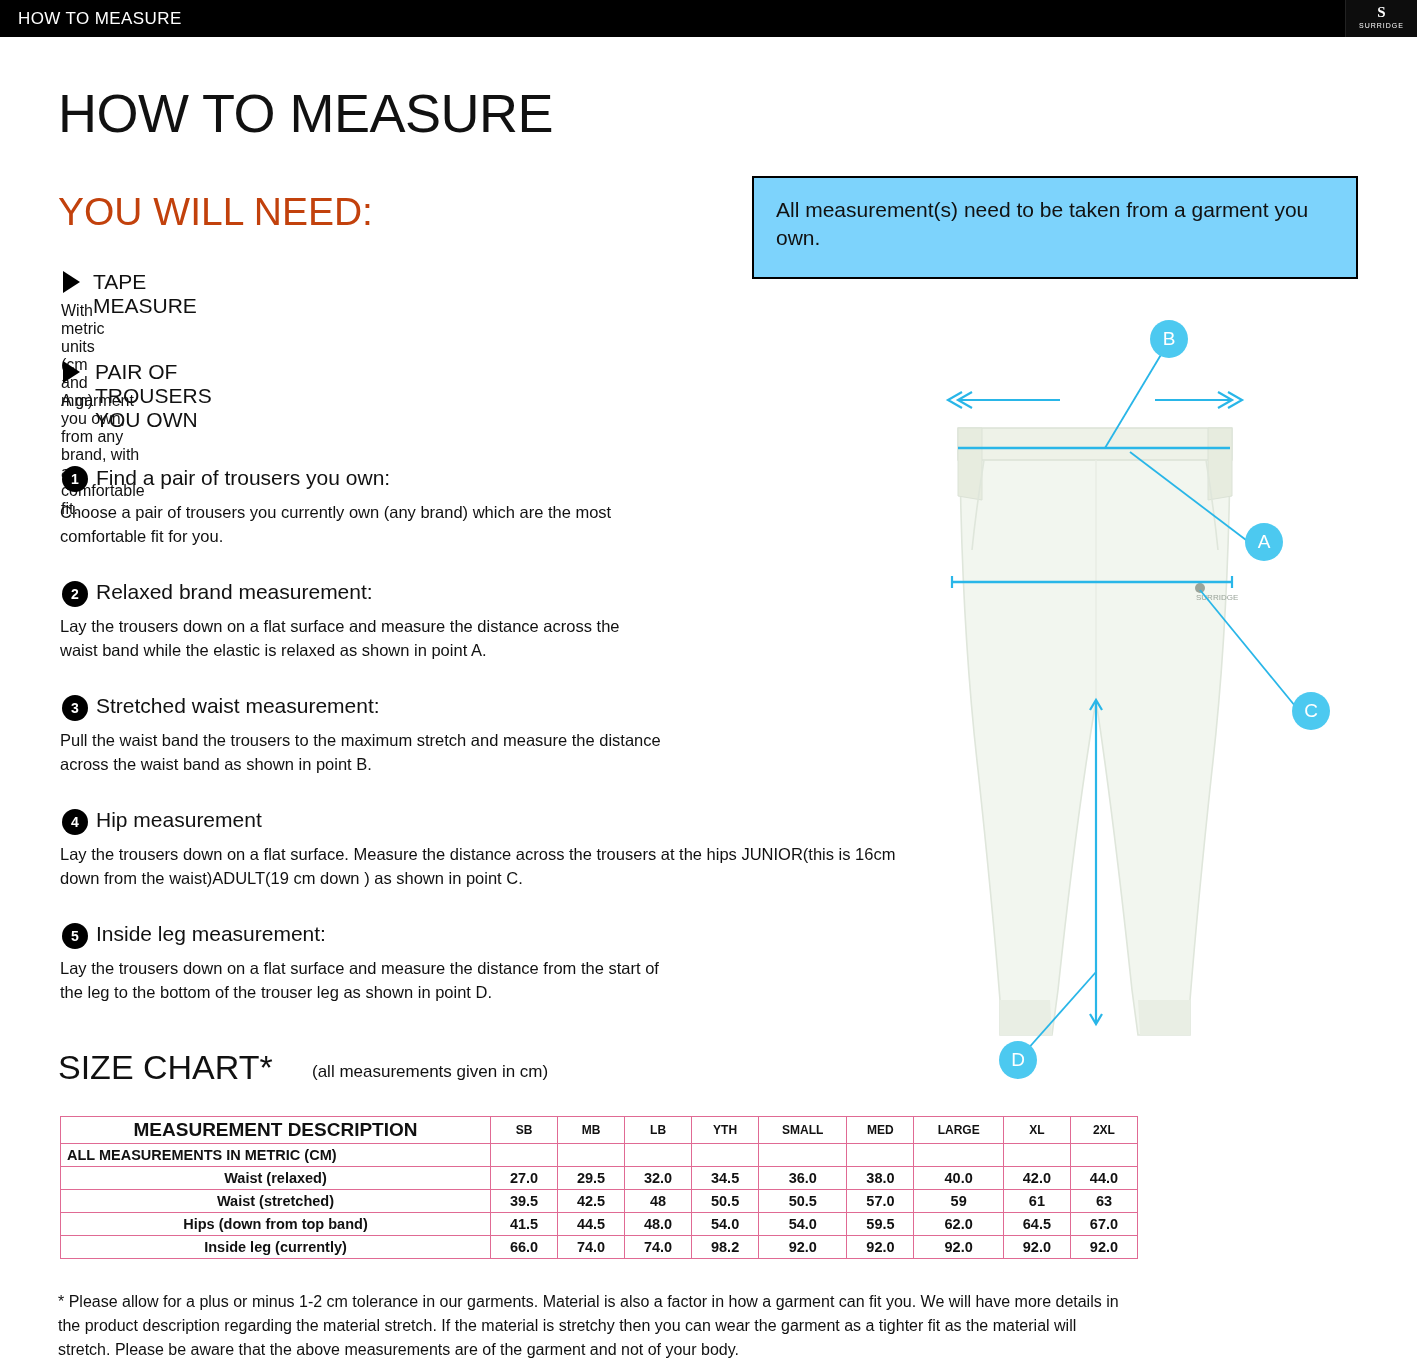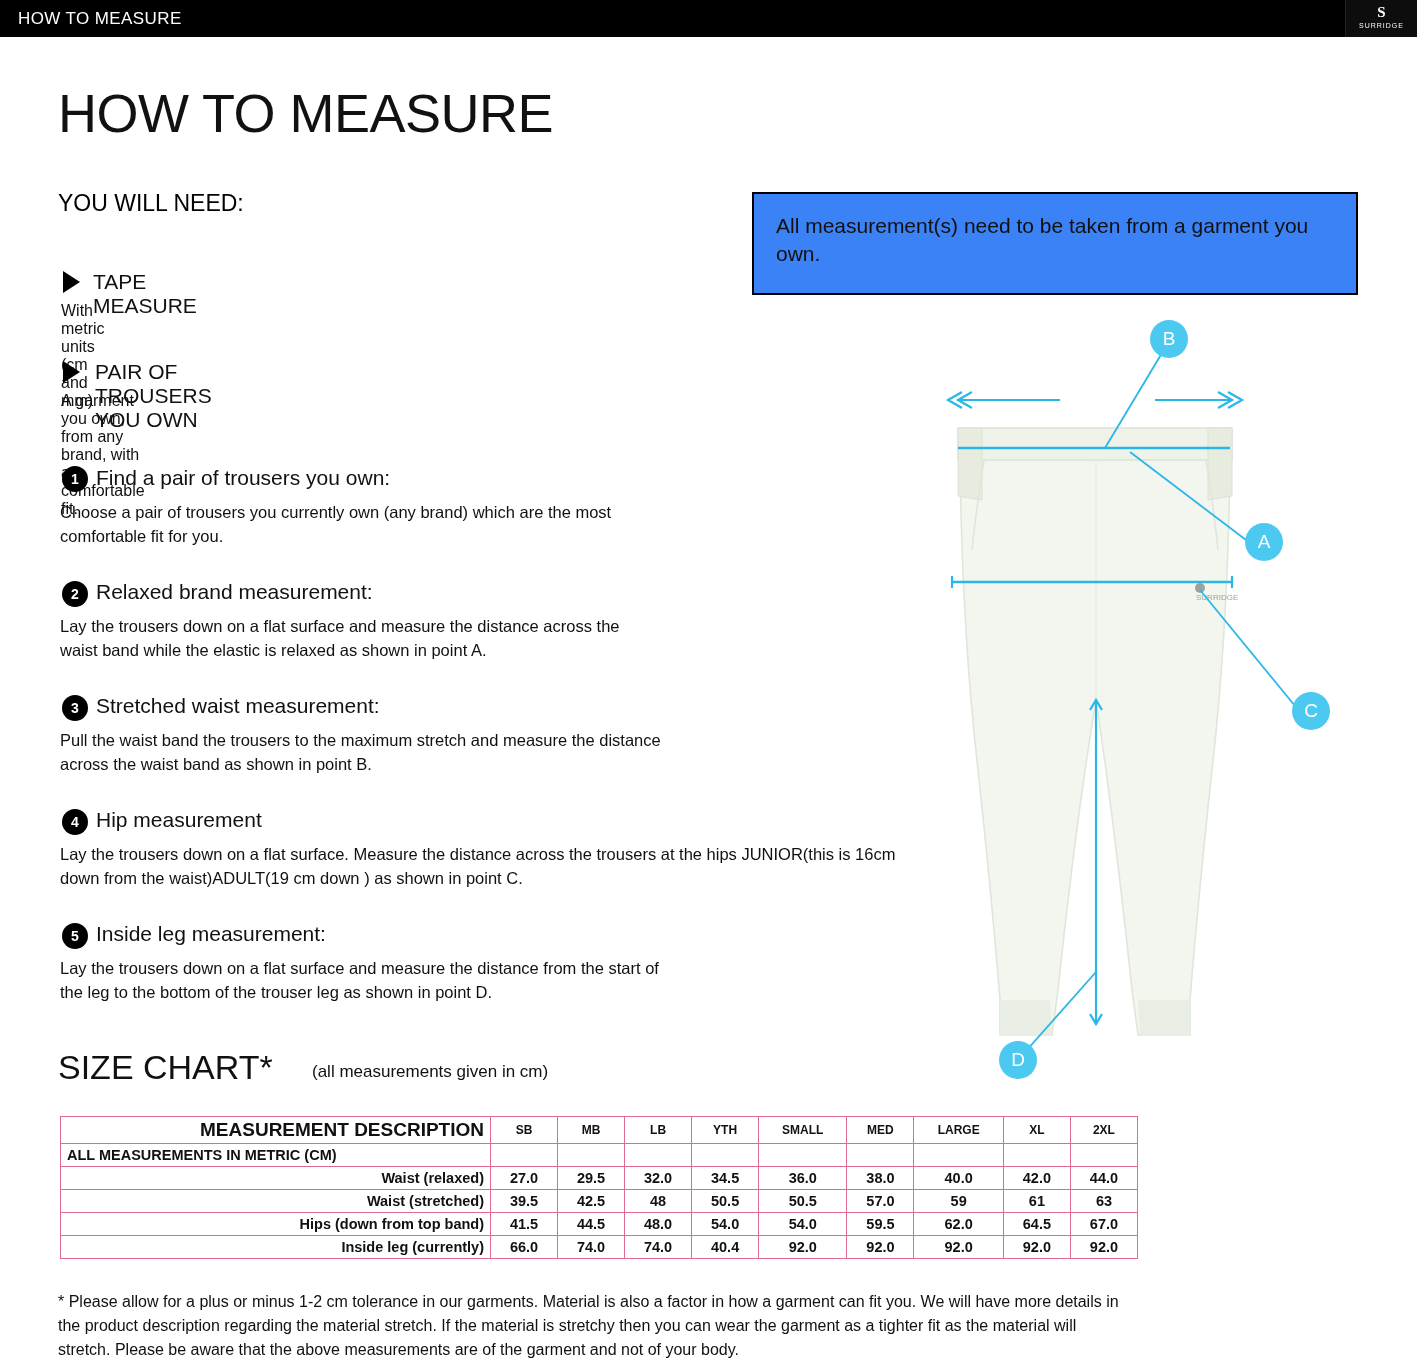--- a/index.html
+++ b/index.html
@@ -58,23 +58,23 @@
     left: 58px; top: 82px;
     font-size: 54px;
     font-weight: 400;
     letter-spacing: -0.5px;
     color: #111;
     font-family: "Liberation Sans", sans-serif;
   }
   .h2-need {
     position: absolute;
     left: 58px; top: 190px;
-    font-size: 23px;
+    font-size: 39px;
     font-weight: 400;
-    color: #000000;
+    color: #c2410c;
   }
 
   
   .need-item { position: absolute; }
   .tri {
     position: absolute;
     width: 0; height: 0;
     border-left: 17px solid #000;
     border-top: 11px solid transparent;
     border-bottom: 11px solid transparent;
@@ -110,24 +110,24 @@
   .step-body {
     position: absolute;
     font-size: 16.5px;
     line-height: 1.45;
     color: #111;
   }
 
   
   .callout {
     position: absolute;
-    left: 752px; top: 192px;
+    left: 752px; top: 176px;
     width: 606px; height: 103px;
     border: 2px solid #000;
-    background: #3b82f6;
+    background: #7dd3fc;
   }
   .callout-text {
     position: absolute;
     left: 22px; top: 18px;
     width: 560px;
     font-size: 21px;
     line-height: 1.35;
     color: #111;
   }
 
@@ -169,21 +169,21 @@
   }
   table.size th, table.size td {
     border: 1px solid #e06a94;
     font-size: 14px;
     padding: 2px 6px;
     color: #111;
     text-align: center;
     height: 23px;
   }
   table.size th.desc, table.size td.desc {
-    text-align: right;
+    text-align: center;
     width: 430px;
   }
   table.size thead th {
     font-weight: bold;
     font-size: 12px;
   }
   table.size thead th.desc { font-size: 19px; }
   table.size tr.allm td {
     font-weight: bold;
     font-size: 13px;
@@ -382,21 +382,21 @@
       <td>59.5</td>
       <td>62.0</td>
       <td>64.5</td>
       <td>67.0</td>
     </tr>
     <tr>
       <td class="desc">Inside leg (currently)</td>
       <td>66.0</td>
       <td>74.0</td>
       <td>74.0</td>
-      <td>40.4</td>
+      <td>98.2</td>
       <td>92.0</td>
       <td>92.0</td>
       <td>92.0</td>
       <td>92.0</td>
       <td>92.0</td>
     </tr>
   </tbody>
 </table>
 
 <div class="footnote">* Please allow for a plus or minus 1-2 cm tolerance in our garments. Material is also a factor in how a garment can fit you. We will have more details in the product description regarding the material stretch.  If the material is stretchy then you can wear the garment as a tighter fit as the material will stretch.  Please be aware that the above measurements are of the garment and not of your body.</div>

